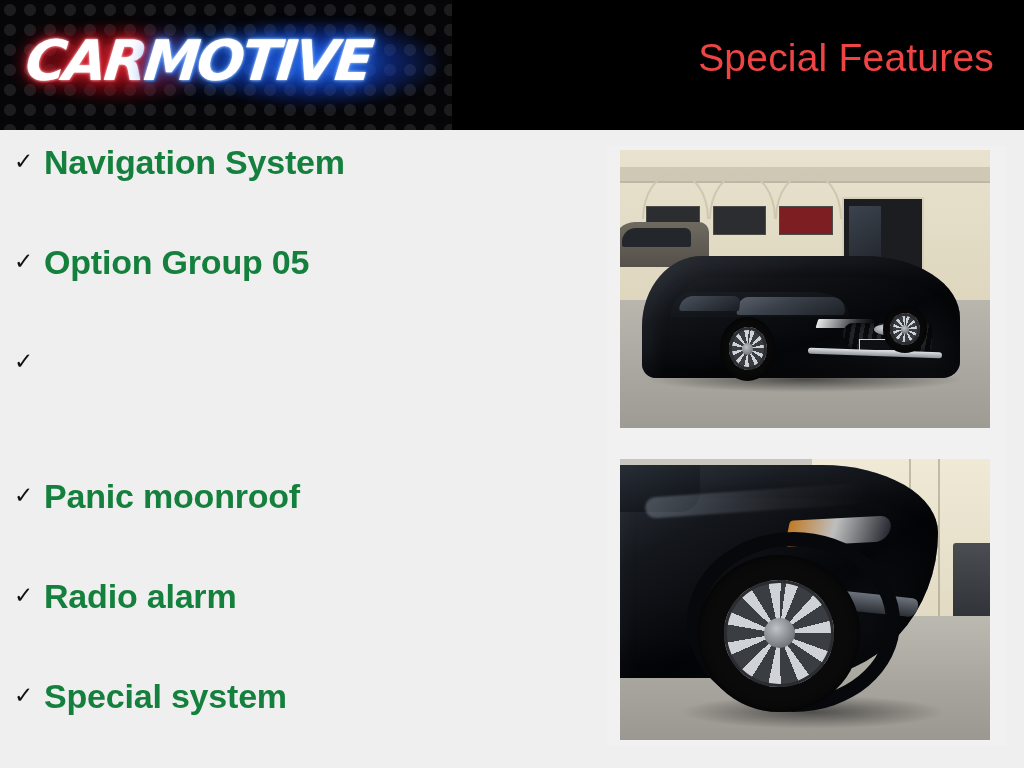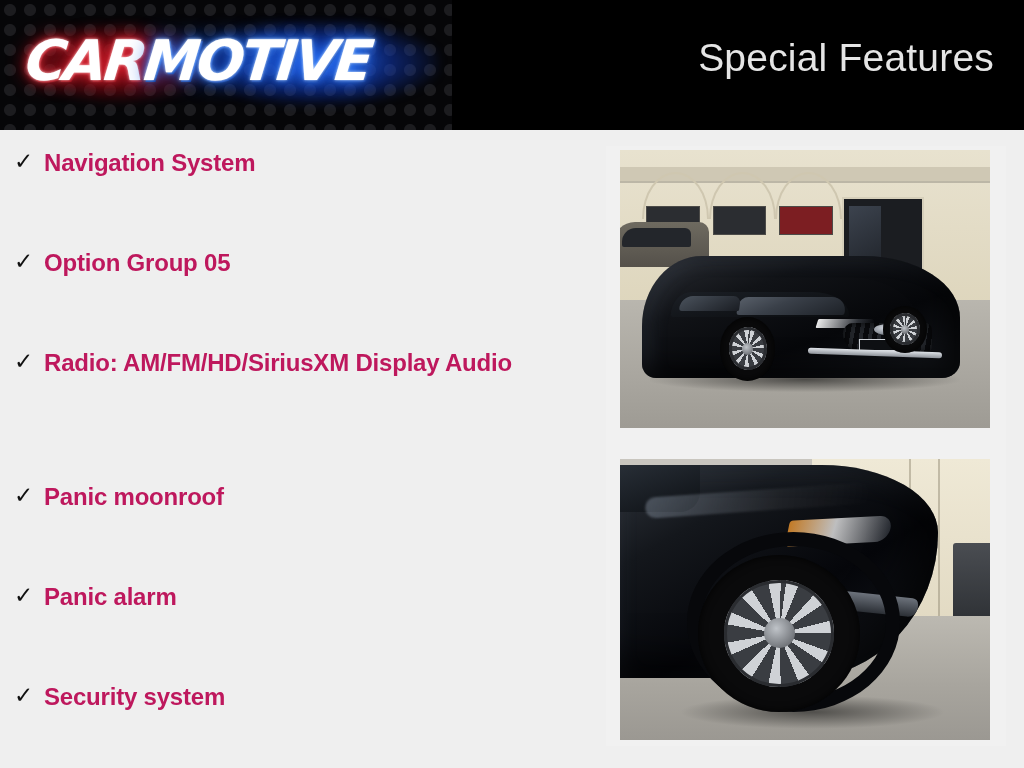--- a/index.html
+++ b/index.html
@@ -86,21 +86,21 @@
        0 0 3px #dbe9ff,
        0 0 10px #3f8bff,
        0 0 22px #1450e0,
        2px 2px 0 #0b2c80;
   }
 
   .banner-title {
     position: absolute;
     right: 30px;
     top: 34px;
-    color: #e5e5e5;
+    color: #ef4444;
     font-size: 39px;
     font-weight: 400;
     letter-spacing: 0.2px;
     line-height: 48px;
     white-space: nowrap;
   }
 
   
   .features {
     position: absolute;
@@ -119,22 +119,22 @@
     flex: 0 0 auto;
     width: 30px;
     color: #111111;
     font-size: 23px;
     line-height: 30px;
     font-weight: 400;
     font-family: "DejaVu Sans", sans-serif;
   }
   .feature-label {
     flex: 1 1 auto;
-    color: #be185d;
-    font-size: 24px;
+    color: #15803d;
+    font-size: 34px;
     font-weight: bold;
     line-height: 33px;
     letter-spacing: -0.2px;
     max-width: 500px;
   }
 
   
   .photo-panel {
     position: absolute;
     left: 606px;
@@ -382,36 +382,35 @@
     <span class="feature-label">Navigation System</span>
   </div>
 
   <div class="feature-item">
     <span class="check-icon">✓</span>
     <span class="feature-label">Option Group 05</span>
   </div>
 
   <div class="feature-item tall">
     <span class="check-icon">✓</span>
-    <span class="feature-label">Radio: AM/FM/HD/SiriusXM Display Audio</span>
   </div>
 
   <div class="feature-item">
     <span class="check-icon">✓</span>
     <span class="feature-label">Panic moonroof</span>
   </div>
 
   <div class="feature-item">
     <span class="check-icon">✓</span>
-    <span class="feature-label">Panic alarm</span>
+    <span class="feature-label">Radio alarm</span>
   </div>
 
   <div class="feature-item">
     <span class="check-icon">✓</span>
-    <span class="feature-label">Security system</span>
+    <span class="feature-label">Special system</span>
   </div>
 
 </div>
 
 <div class="photo-panel"></div>
 
 <div class="photo photo-top">
   <div class="sky"></div>
   <div class="building"></div>
   <div class="pt-roofline"></div>

